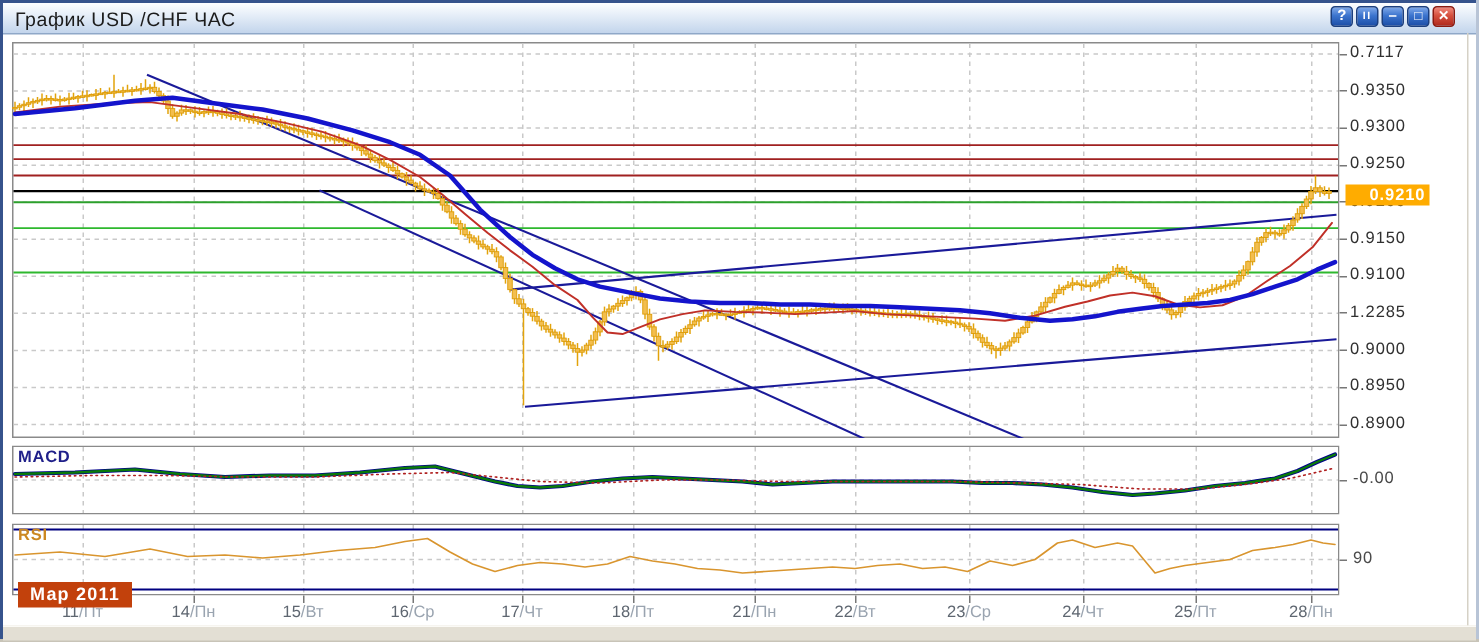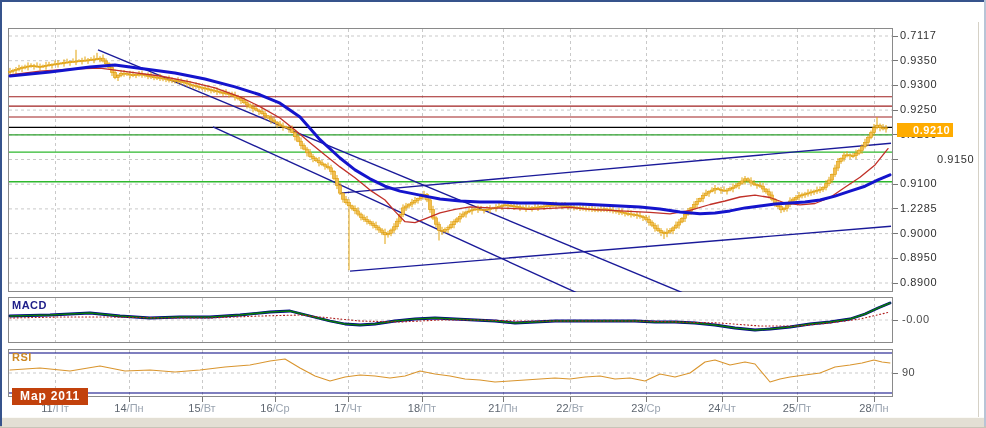--- a/index.html
+++ b/index.html
@@ -49,20 +49,40 @@
 </head>
 <body>
 
 <div id="window">
 
   <div class="abs" id="frame-top"></div>
   <div class="abs" id="frame-left"></div>
   <div class="abs" id="frame-right"></div>
   <div class="abs" id="frame-bottom"></div>
 
+  <div class="abs" id="titlebar">
+    <span id="title-text">График USD /CHF  ЧАС</span>
+    <div id="titlebar-buttons">
+        <div class="tb-btn">
+          <span class="g g-help">?</span>
+        </div>
+        <div class="tb-btn">
+          <span class="g g-pause">II</span>
+        </div>
+        <div class="tb-btn">
+          <span class="g g-minimize">–</span>
+        </div>
+        <div class="tb-btn">
+          <span class="g g-maximize">□</span>
+        </div>
+        <div class="tb-btn close">
+          <span class="g g-close">✕</span>
+        </div>
+      </div>
+  </div>
 
 
   <svg class="abs" id="svg-main" width="885" height="264" style="left: 8px; top: 28px;">
       <rect x="0.5" y="0.5" width="884" height="263" fill="#ffffff" stroke="#8a8a8a" stroke-width="1"></rect>
       <line x1="47.5" y1="1" x2="47.5" y2="263" stroke="#c9c9c9" stroke-width="1" stroke-dasharray="3 3"></line>
       <line x1="121.5" y1="1" x2="121.5" y2="263" stroke="#c9c9c9" stroke-width="1" stroke-dasharray="3 3"></line>
       <line x1="194.5" y1="1" x2="194.5" y2="263" stroke="#c9c9c9" stroke-width="1" stroke-dasharray="3 3"></line>
       <line x1="267.5" y1="1" x2="267.5" y2="263" stroke="#c9c9c9" stroke-width="1" stroke-dasharray="3 3"></line>
       <line x1="340.5" y1="1" x2="340.5" y2="263" stroke="#c9c9c9" stroke-width="1" stroke-dasharray="3 3"></line>
       <line x1="414.5" y1="1" x2="414.5" y2="263" stroke="#c9c9c9" stroke-width="1" stroke-dasharray="3 3"></line>
@@ -731,21 +751,21 @@
       <div class="abs price-label" style="left: 900px; top: 29px;">0.7117</div>
       <div class="abs tickmark" style="left: 893px; top: 35.5px; width: 5px; height: 1px;"></div>
       <div class="abs price-label" style="left: 900px; top: 53.7px;">0.9350</div>
       <div class="abs tickmark" style="left: 893px; top: 60.2px; width: 5px; height: 1px;"></div>
       <div class="abs price-label" style="left: 900px; top: 78.4px;">0.9300</div>
       <div class="abs tickmark" style="left: 893px; top: 84.9px; width: 5px; height: 1px;"></div>
       <div class="abs price-label" style="left: 900px; top: 103.1px;">0.9250</div>
       <div class="abs tickmark" style="left: 893px; top: 109.6px; width: 5px; height: 1px;"></div>
       <div class="abs price-label" style="left: 900px; top: 127.8px;">0.9200</div>
       <div class="abs tickmark" style="left: 893px; top: 134.3px; width: 5px; height: 1px;"></div>
-      <div class="abs price-label" style="left: 900px; top: 152.5px; margin-left: 37px;">0.9150</div>
+      <div class="abs price-label" style="left: 900px; top: 152.5px;">0.9150</div>
       <div class="abs tickmark" style="left: 893px; top: 159px; width: 5px; height: 1px;"></div>
       <div class="abs price-label" style="left: 900px; top: 177.2px;">0.9100</div>
       <div class="abs tickmark" style="left: 893px; top: 183.7px; width: 5px; height: 1px;"></div>
       <div class="abs price-label" style="left: 900px; top: 201.9px;">1.2285</div>
       <div class="abs tickmark" style="left: 893px; top: 208.4px; width: 5px; height: 1px;"></div>
       <div class="abs price-label" style="left: 900px; top: 226.6px;">0.9000</div>
       <div class="abs tickmark" style="left: 893px; top: 233.1px; width: 5px; height: 1px;"></div>
       <div class="abs price-label" style="left: 900px; top: 251.3px;">0.8950</div>
       <div class="abs tickmark" style="left: 893px; top: 257.8px; width: 5px; height: 1px;"></div>
       <div class="abs price-label" style="left: 900px; top: 276px;">0.8900</div>

